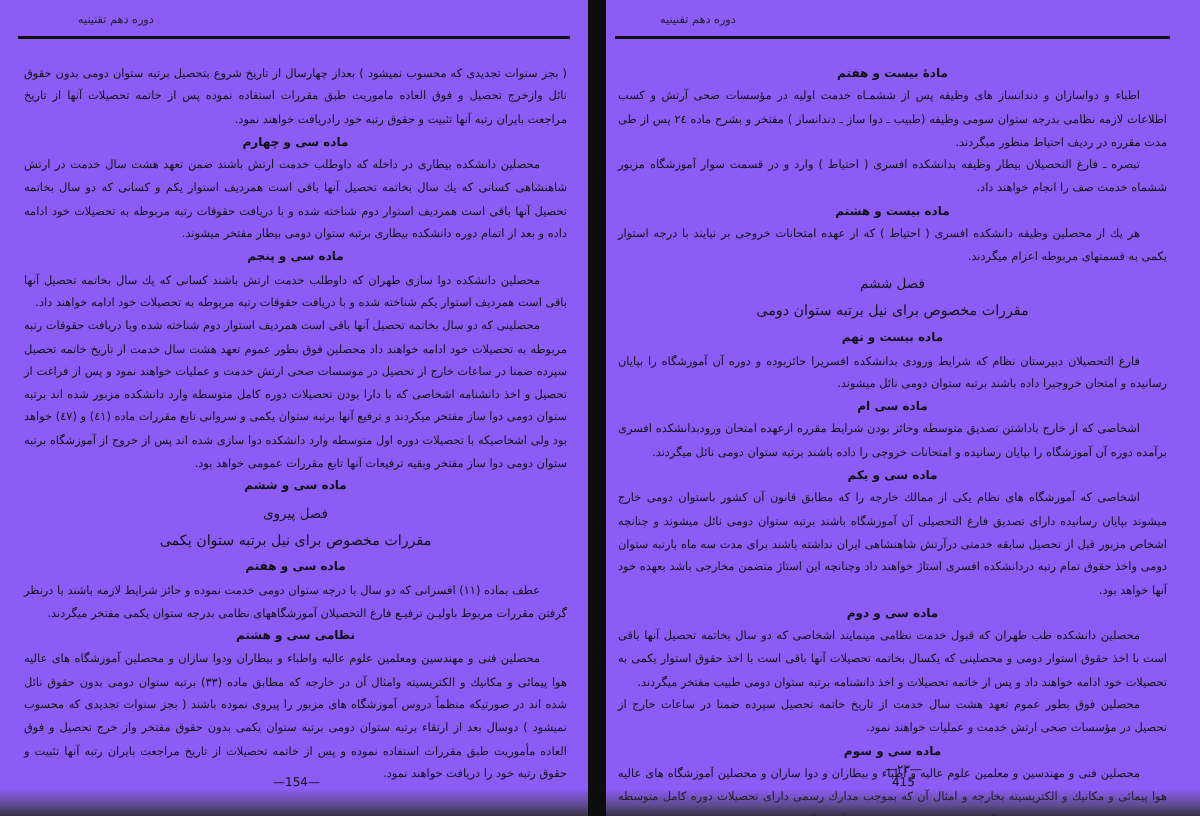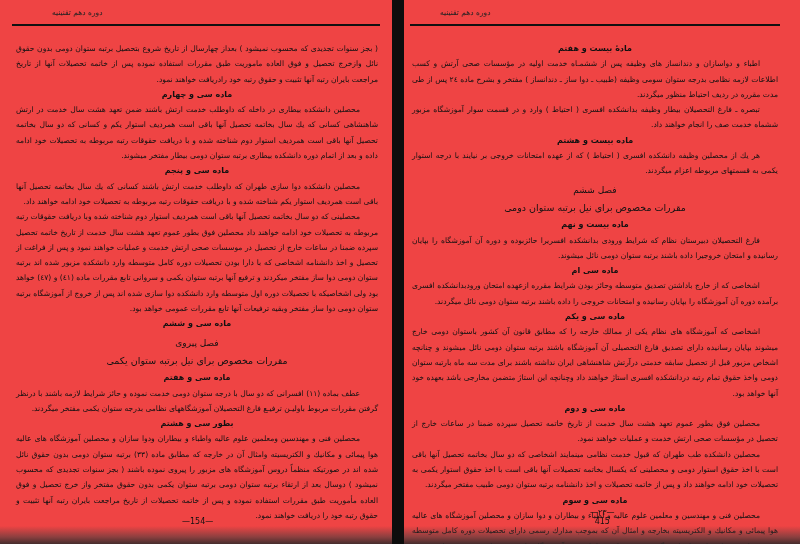--- a/index.html
+++ b/index.html
@@ -1,17 +1,17 @@
 <!DOCTYPE html>
 <html><head>
 <meta charset="utf-8">
 <style>
   html, body { margin:0; padding:0; }
   body { width:800px; height:544px; background:#1a1a1a; position:relative; overflow:hidden; font-family:"DejaVu Sans", sans-serif; }
-  .page { position:absolute; top:0; height:544px; background:#ef4444; overflow:hidden; direction:rtl; color:#111; }
+  .page { position:absolute; top:0; height:544px; background:#8b5cf6; overflow:hidden; direction:rtl; color:#111; }
   .page.left { left:0; width:392px; }
   .page.right { left:404px; width:396px; }
   .spine { position:absolute; left:392px; top:0; width:12px; height:544px; background:#0d0d0d; }
   .bottom-shadow { position:absolute; left:0; right:0; bottom:0; height:18px; background:linear-gradient(to bottom, rgba(60,60,60,0) 0%, rgba(60,60,60,0.55) 60%, rgba(40,40,40,0.85) 100%); pointer-events:none; }
   .header { position:absolute; top:8px; font-size:7.5px; color:#222; }
   .page.left .header { left:52px; }
   .page.right .header { left:36px; }
   .rule { position:absolute; top:24px; height:2px; background:#111; }
   .page.left .rule { left:12px; right:12px; }
   .page.right .rule { left:6px; right:20px; }
@@ -39,21 +39,21 @@
       <div class="article">ماده سی و چهارم</div>
       <p>محصلین دانشکده بیطاری در داخله که داوطلب خدمت ارتش باشند ضمن تعهد هشت سال خدمت در ارتش شاهنشاهی کسانی که یك سال بخاتمه تحصیل آنها باقی است همردیف استوار یکم و کسانی که دو سال بخاتمه تحصیل آنها باقی است همردیف استوار دوم شناخته شده و با دریافت حقوقات رتبه مربوطه به تحصیلات خود ادامه داده و بعد از اتمام دوره دانشکده بیطاری برتبه ستوان دومی بیطار مفتخر میشوند.</p>
       <div class="article">ماده سی و پنجم</div>
       <p>محصلین دانشکده دوا سازی طهران که داوطلب خدمت ارتش باشند کسانی که یك سال بخاتمه تحصیل آنها باقی است همردیف استوار یکم شناخته شده و با دریافت حقوقات رتبه مربوطه به تحصیلات خود ادامه خواهند داد.</p>
       <p>محصلینی که دو سال بخاتمه تحصیل آنها باقی است همردیف استوار دوم شناخته شده وبا دریافت حقوقات رتبه مربوطه به تحصیلات خود ادامه خواهند داد محصلین فوق بطور عموم تعهد هشت سال خدمت از تاریخ خاتمه تحصیل سپرده ضمنا در ساعات خارج از تحصیل در موسسات صحی ارتش خدمت و عملیات خواهند نمود و پس از فراغت از تحصیل و اخذ دانشنامه اشخاصی که با دارا بودن تحصیلات دوره کامل متوسطه وارد دانشکده مزبور شده اند برتبه ستوان دومی دوا ساز مفتخر میکردند و ترفیع آنها برتبه ستوان یکمی و سروانی تابع مقررات ماده (٤١) و (٤٧) خواهد بود ولی اشخاصیکه با تحصیلات دوره اول متوسطه وارد دانشکده دوا سازی شده اند پس از خروج از آموزشگاه برتبه ستوان دومی دوا ساز مفتخر وبقیه ترفیعات آنها تابع مقررات عمومی خواهد بود.</p>
       <div class="article">ماده سی و ششم</div>
       <div class="chapter">فصل پیروی</div>
       <div class="chapter-sub">مقررات مخصوص برای نیل برتبه ستوان یکمی</div>
       <div class="article">ماده سی و هفتم</div>
       <p>عطف بماده (١١) افسرانی که دو سال با درجه ستوان دومی خدمت نموده و حائز شرایط لازمه باشند با درنظر گرفتن مقررات مربوط باولیـن ترفیـع فارغ التحصیلان آموزشگاههای نظامی بدرجه ستوان یکمی مفتخر میگردند.</p>
-      <div class="article">بطور سی و هشتم</div>
+      <div class="article">نظامی سی و هشتم</div>
       <p>محصلین فنی و مهندسین ومعلمین علوم عالیه واطباء و بیطاران ودوا سازان و محصلین آموزشگاه های عالیه هوا پیمائی و مکانیك و الکتریسیته وامثال آن در خارجه که مطابق ماده (٣٣) برتبه ستوان دومی بدون حقوق نائل شده اند در صورتیکه منظماً دروس آموزشگاه های مزبور را پیروی نموده باشند ( بجز سنوات تجدیدی که محسوب نمیشود ) دوسال بعد از ارتقاء برتبه ستوان دومی برتبه ستوان یکمی بدون حقوق مفتخر واز خرج تحصیل و فوق العاده مأموریت طبق مقررات استفاده نموده و پس از خاتمه تحصیلات از تاریخ مراجعت بایران رتبه آنها تثبیت و حقوق رتبه خود را دریافت خواهند نمود.</p>
     </div>
   <div class="pagenum">—154—</div>
   <div class="bottom-shadow"></div>
 </div>
 
 <div class="spine"></div>
 
 <div class="page right">
   <div class="header">دوره دهم تقنینیه</div>
@@ -66,22 +66,22 @@
       <p>هر یك از محصلین وظیفه دانشکده افسری ( احتیاط ) که از عهده امتحانات خروجی بر نیایند با درجه استوار یکمی به قسمتهای مربوطه اعزام میگردند.</p>
       <div class="chapter">فصل ششم</div>
       <div class="chapter-sub">مقررات مخصوص برای نیل برتبه ستوان دومی</div>
       <div class="article">ماده بیست و نهم</div>
       <p>فارغ التحصیلان دبیرستان نظام که شرایط ورودی بدانشکده افسریرا حائزبوده و دوره آن آموزشگاه را بپایان رسانیده و امتحان خروجیرا داده باشند برتبه ستوان دومی نائل میشوند.</p>
       <div class="article">ماده سی ام</div>
       <p>اشخاصی که از خارج باداشتن تصدیق متوسطه وحائز بودن شرایط مقرره ازعهده امتحان ورودبدانشکده افسری برآمده دوره آن آموزشگاه را بپایان رسانیده و امتحانات خروجی را داده باشند برتبه ستوان دومی نائل میگردند.</p>
       <div class="article">ماده سی و یکم</div>
       <p>اشخاصی که آموزشگاه های نظام یکی از ممالك خارجه را که مطابق قانون آن کشور باستوان دومی خارج میشوند بپایان رسانیده دارای تصدیق فارغ التحصیلی آن آموزشگاه باشند برتبه ستوان دومی نائل میشوند و چنانچه اشخاص مزبور قبل از تحصیل سابقه خدمتی درآرتش شاهنشاهی ایران نداشته باشند برای مدت سه ماه بارتبه ستوان دومی واخذ حقوق تمام رتبه دردانشکده افسری استاژ خواهند داد وچنانچه این استاژ متضمن مخارجی باشد بعهده خود آنها خواهد بود.</p>
       <div class="article">ماده سی و دوم</div>
+      <p>محصلین دانشکده طب طهران که قبول خدمت نظامی مینمایند اشخاصی که دو سال بخاتمه تحصیل آنها باقی است با اخذ حقوق استوار دومی و محصلینی که یکسال بخاتمه تحصیلات آنها باقی است با اخذ حقوق استوار یکمی به تحصیلات خود ادامه خواهند داد و پس از خاتمه تحصیلات و اخذ دانشنامه برتبه ستوان دومی طبیب مفتخر میگردند.</p>
       <p>محصلین فوق بطور عموم تعهد هشت سال خدمت از تاریخ خاتمه تحصیل سپرده ضمنا در ساعات خارج از تحصیل در مؤسسات صحی ارتش خدمت و عملیات خواهند نمود.</p>
-      <p>محصلین دانشکده طب طهران که قبول خدمت نظامی مینمایند اشخاصی که دو سال بخاتمه تحصیل آنها باقی است با اخذ حقوق استوار دومی و محصلینی که یکسال بخاتمه تحصیلات آنها باقی است با اخذ حقوق استوار یکمی به تحصیلات خود ادامه خواهند داد و پس از خاتمه تحصیلات و اخذ دانشنامه برتبه ستوان دومی طبیب مفتخر میگردند.</p>
       <div class="article">ماده سی و سوم</div>
       <p>محصلین فنی و مهندسین و معلمین علوم عالیه و اطباء و بیطاران و دوا سازان و محصلین آموزشگاه های عالیه هوا پیمائی و مکانیك و الکتریسیته بخارجه و امثال آن که بموجب مدارك رسمی دارای تحصیلات دوره کامل متوسطه بوده و برای تحصیل بخارجه اعزام میگردند درصورتیکه منظما دروس آموزشگاه های مزبور را پیروی نموده باشند</p>
     </div>
   <div class="pagenum two">
     <div>—٢٣—</div>
     <div>415</div>
   </div>
   <div class="bottom-shadow"></div>
 </div>
 

